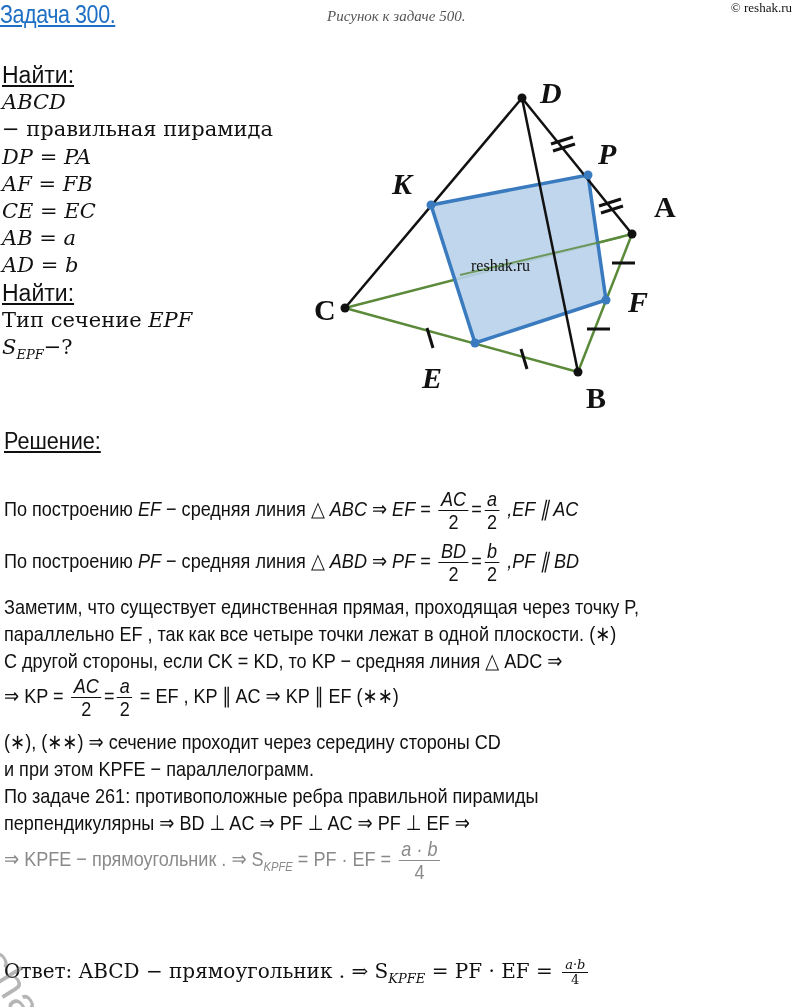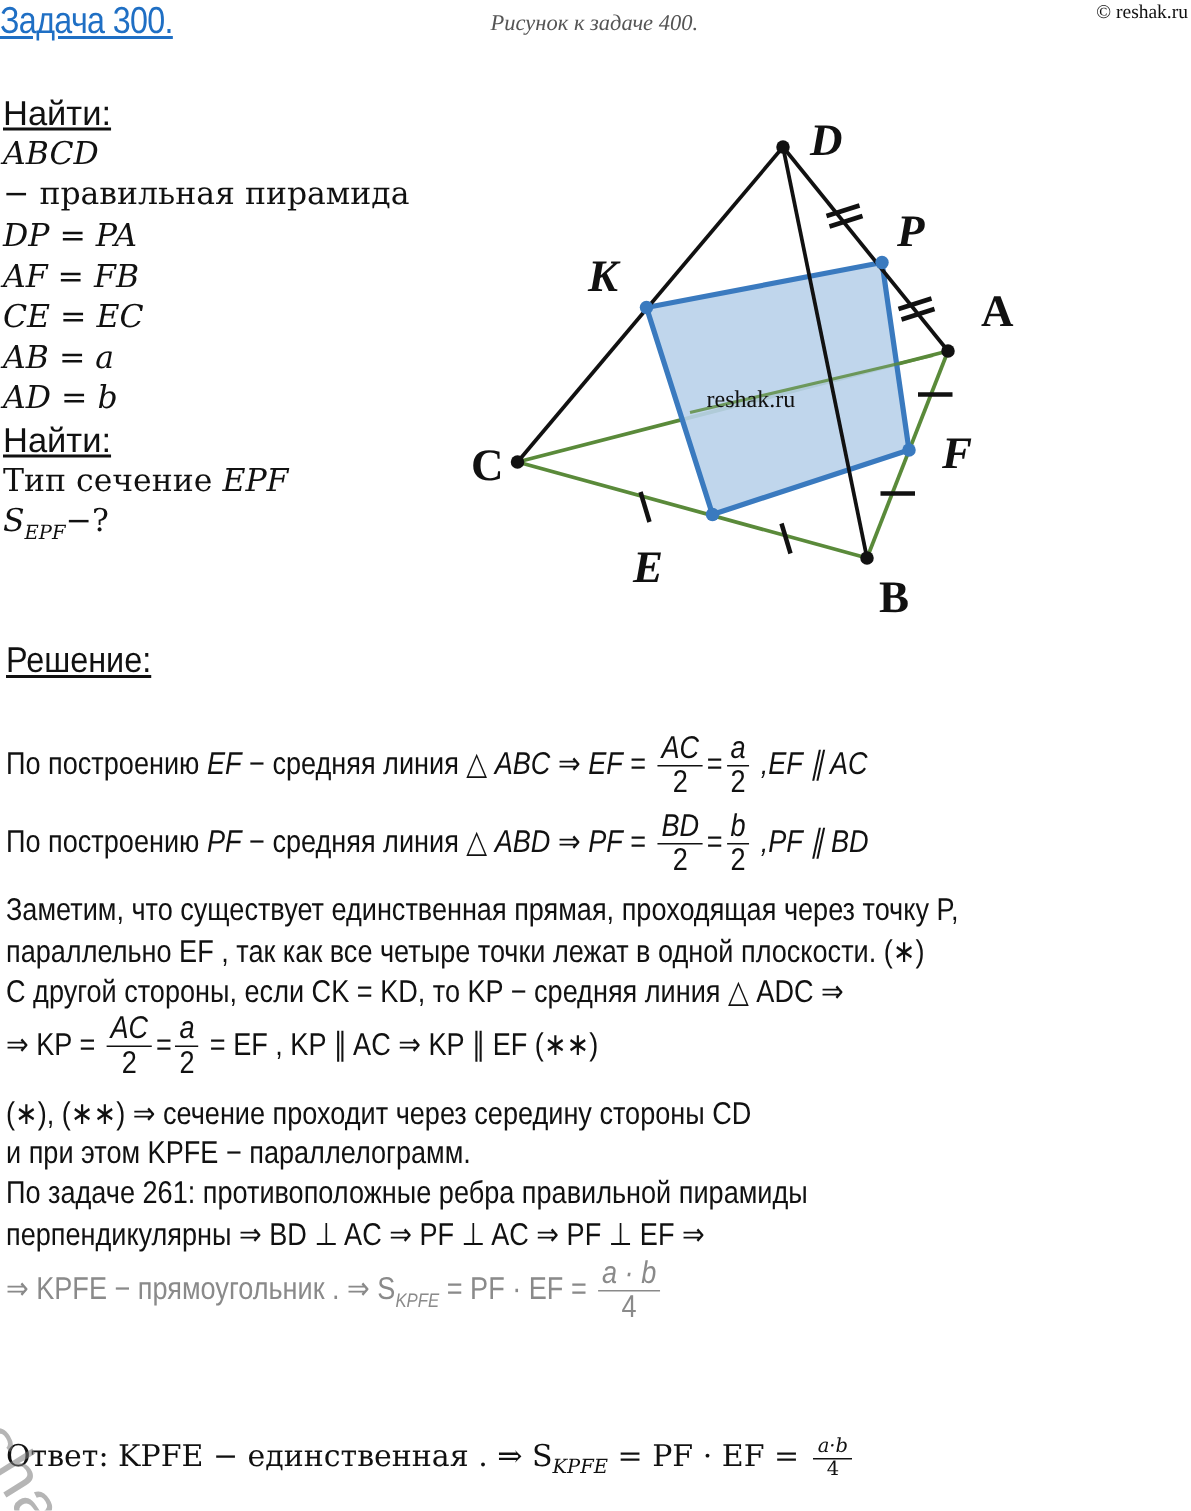--- a/index.html
+++ b/index.html
@@ -26,21 +26,21 @@
   .ans-h { }
   .watermark { left:-8px; top:905px; font-size:44px; color:rgba(120,120,120,0.55);
                font-family:"Liberation Sans", sans-serif; transform:rotate(58deg); transform-origin:left top;
                letter-spacing:1px; }
   svg text { font-family:"Liberation Serif", serif; }
 </style>
 </head>
 <body>
 
 <div class="abs title-link">Задача 300.</div>
-<div class="abs fig-caption">Рисунок к задаче 400.</div>
+<div class="abs fig-caption">Рисунок к задаче 500.</div>
 <div class="abs copyright">© reshak.ru</div>
 
 <div class="abs given">
   <div class="h">Найти:</div>
   <div class="m">ABCD</div>
   <div>− правильная пирамида</div>
   <div class="m">DP = PA</div>
   <div class="m">AF = FB</div>
   <div class="m">CE = EC</div>
   <div class="m">AB = a</div>
@@ -120,16 +120,16 @@
 <div class="abs line" style="top:730px;">(∗), (∗∗) ⇒ сечение проходит через середину стороны CD</div>
 <div class="abs line" style="top:757px;">и при этом KPFE − параллелограмм.</div>
 <div class="abs line" style="top:784px;">По задаче 261: противоположные ребра правильной пирамиды</div>
 <div class="abs line" style="top:811px;">перпендикулярны ⇒ BD ⊥ AC ⇒ PF ⊥ AC ⇒ PF ⊥ EF ⇒</div>
 
 <div class="abs line gray" style="top:838px;">
   <span>⇒ KPFE − прямоугольник . ⇒ S</span><span class="sub">KPFE</span><span> = PF · EF = </span><span class="frac"><span class="num m">a · b</span><span class="den">4</span></span>
 </div>
 
 <div class="abs line" style="top:958px; font-family:'DejaVu Serif', serif; transform:none; font-size:20px;">
-  <span class="ans-h">Ответ:</span><span> KPFE − единственная . ⇒ S</span><span class="sub">KPFE</span><span> = PF · EF = </span><span class="frac" style="font-size:13px;text-align:center;"><span class="num m">a·b</span><span class="den">4</span></span>
+  <span class="ans-h">Ответ:</span><span> ABCD − прямоугольник . ⇒ S</span><span class="sub">KPFE</span><span> = PF · EF = </span><span class="frac" style="font-size:13px;text-align:center;"><span class="num m">a·b</span><span class="den">4</span></span>
 </div>
 
 <div class="abs watermark">reshak.ru</div>
 
 </body></html>

